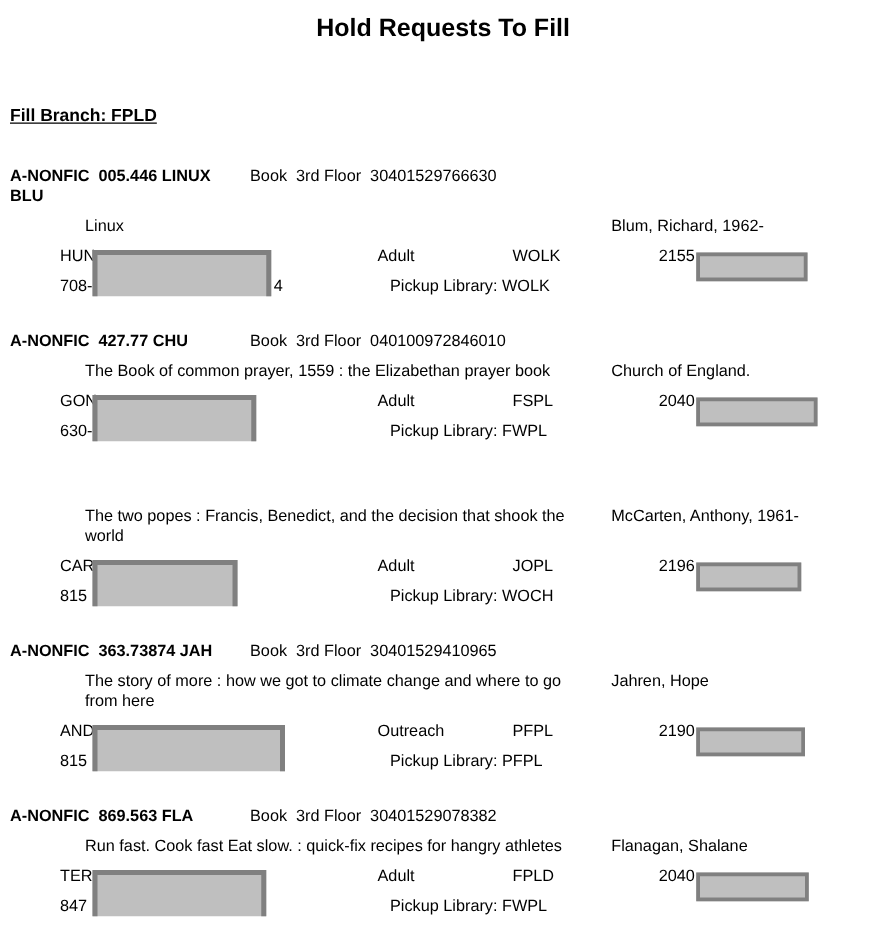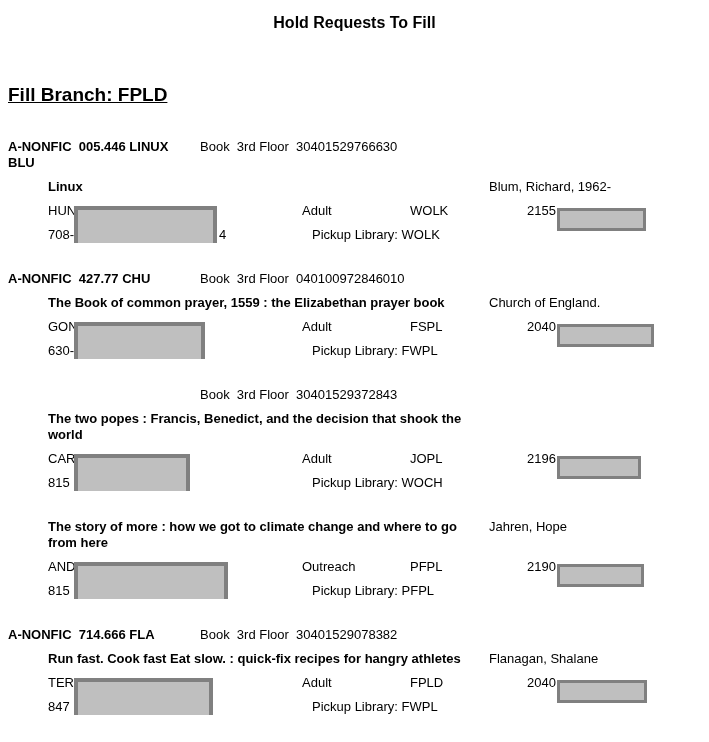--- a/index.html
+++ b/index.html
@@ -11,33 +11,33 @@
     width: 709px;
     font-family: "Liberation Sans", sans-serif;
     font-size: 13px;
     color: #000000;
   }
   .page {
     padding: 0 8px;
     width: 693px;
   }
   h1.report-title {
-    font-size: 16px;
+    font-size: 20px;
     line-height: 26px;
     font-weight: bold;
     text-align: center;
     margin: 10px 0 0 0;
   }
   .fill-branch-row {
     margin: 48px 0 25px 0;
   }
   .fill-branch-row a {
     color: #000000;
     font-weight: bold;
-    font-size: 19px;
+    font-size: 14px;
     text-decoration: underline;
     cursor: pointer;
   }
   .entry {
     overflow: hidden;          
     margin-bottom: 20px;
   }
   .row {
     position: relative;
     margin-top: 8px;
@@ -52,22 +52,22 @@
   }
   .iteminfo {
     position: absolute;
     left: 192px;
     top: 0;
     white-space: pre;
   }
   .book-title {
     display: inline-block;
     vertical-align: top;
-    margin-left: 40px;
-    font-weight: bold;
+    margin-left: 60px;
+    font-weight: normal;
     white-space: pre;          
   }
   .author {
     position: absolute;
     left: 481px;
     top: 0;
     white-space: nowrap;
   }
   .detail {
     position: relative;
@@ -171,43 +171,47 @@
         </div>
         <div class="phone-row">
           <span class="f phone">630-</span>
           <span class="f pickup">Pickup Library: FWPL</span>
         </div>
       </div>
     </div>
 
     <div class="entry">
       <div class="row">
-        <span class="iteminfo">Book  3rd Floor  30401529372843</span>
       </div>
       <div class="row">
         <span class="book-title">The two popes : Francis, Benedict, and the decision that shook the
 world</span>
+        <span class="author">McCarten, Anthony, 1961-</span>
       </div>
       <div class="detail">
         <div class="redact-l" style="width:116px"></div>
         <div class="redact-r" style="width:84px"></div>
         <div class="patron-row">
           <span class="f name">CAR</span>
           <span class="f level">Adult</span>
           <span class="f branch">JOPL</span>
           <span class="f addr">2196</span>
         </div>
         <div class="phone-row">
           <span class="f phone">815</span>
           <span class="f pickup">Pickup Library: WOCH</span>
         </div>
       </div>
     </div>
 
     <div class="entry">
+      <div class="row">
+        <span class="call">A-NONFIC  363.73874 JAH</span>
+        <span class="iteminfo">Book  3rd Floor  30401529410965</span>
+      </div>
       <div class="row">
         <span class="book-title">The story of more : how we got to climate change and where to go
 from here</span>
         <span class="author">Jahren, Hope</span>
       </div>
       <div class="detail">
         <div class="redact-l" style="width:154px"></div>
         <div class="redact-r" style="width:87px"></div>
         <div class="patron-row">
           <span class="f name">AND</span>
@@ -217,21 +221,21 @@
         </div>
         <div class="phone-row">
           <span class="f phone">815</span>
           <span class="f pickup">Pickup Library: PFPL</span>
         </div>
       </div>
     </div>
 
     <div class="entry">
       <div class="row">
-        <span class="call">A-NONFIC  714.666 FLA</span>
+        <span class="call">A-NONFIC  869.563 FLA</span>
         <span class="iteminfo">Book  3rd Floor  30401529078382</span>
       </div>
       <div class="row">
         <span class="book-title">Run fast. Cook fast Eat slow. : quick-fix recipes for hangry athletes</span>
         <span class="author">Flanagan, Shalane</span>
       </div>
       <div class="detail">
         <div class="redact-l" style="width:139px"></div>
         <div class="redact-r" style="width:90px"></div>
         <div class="patron-row">

